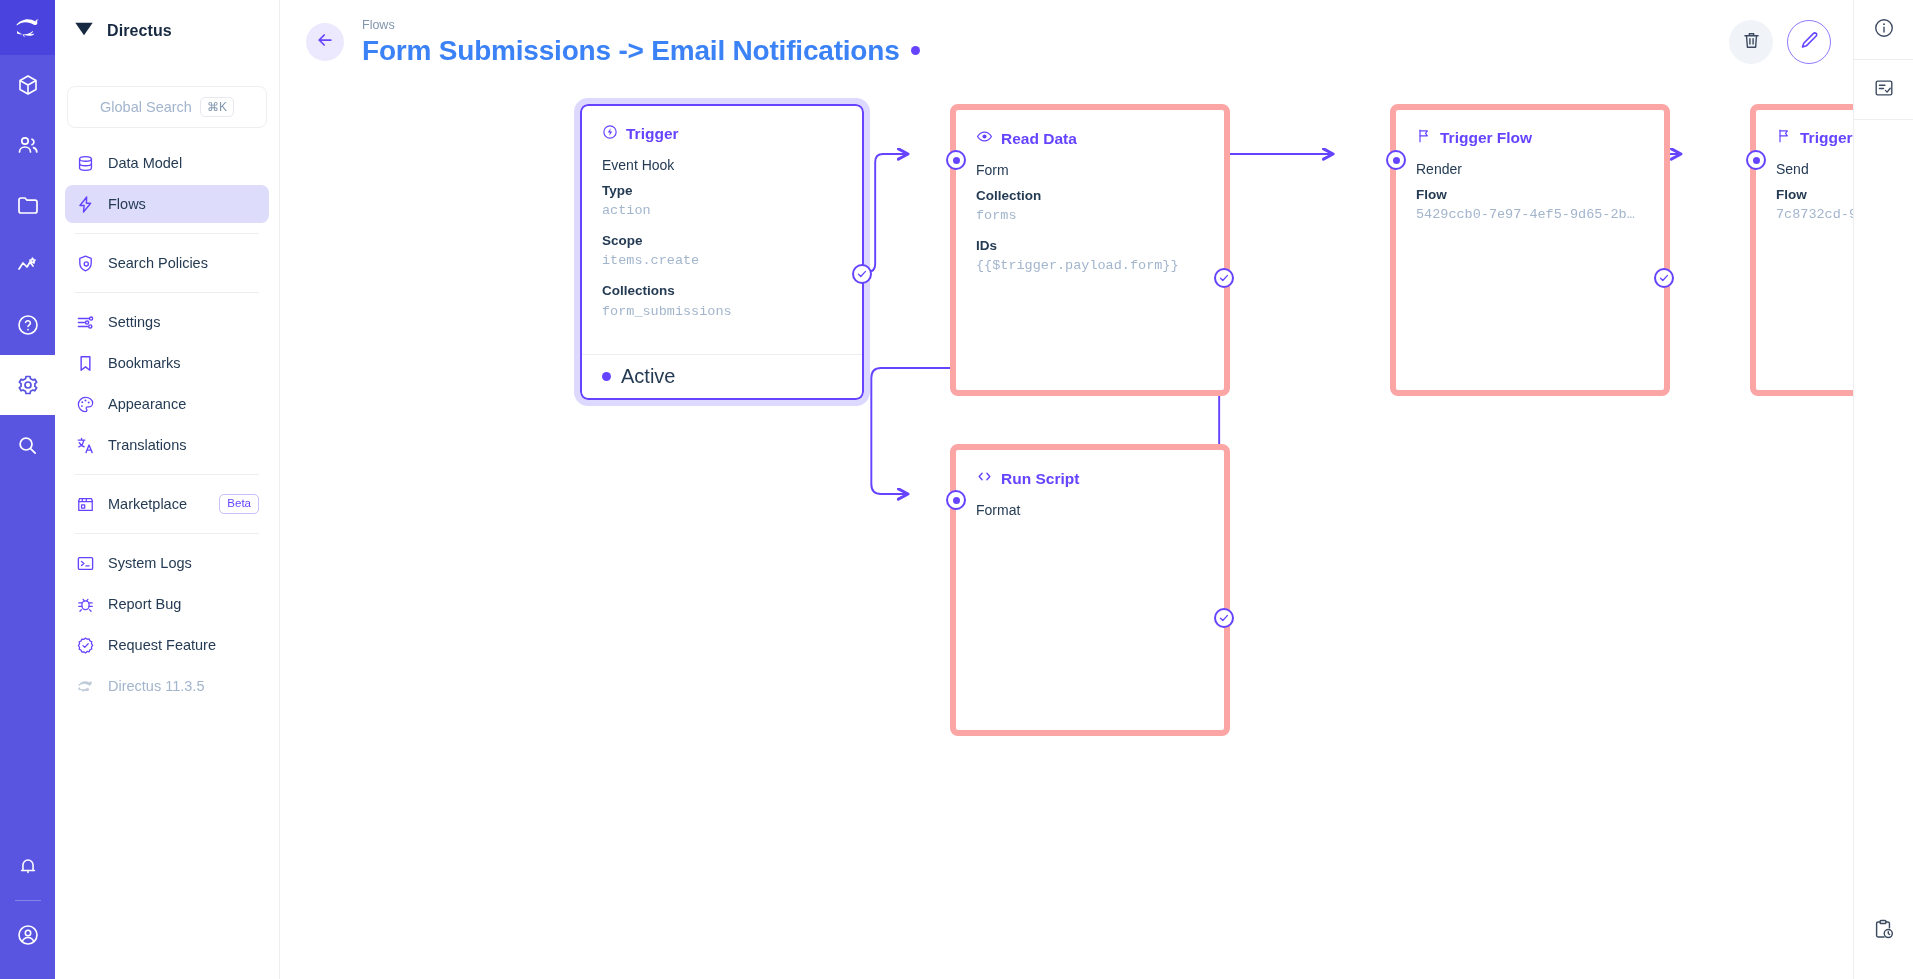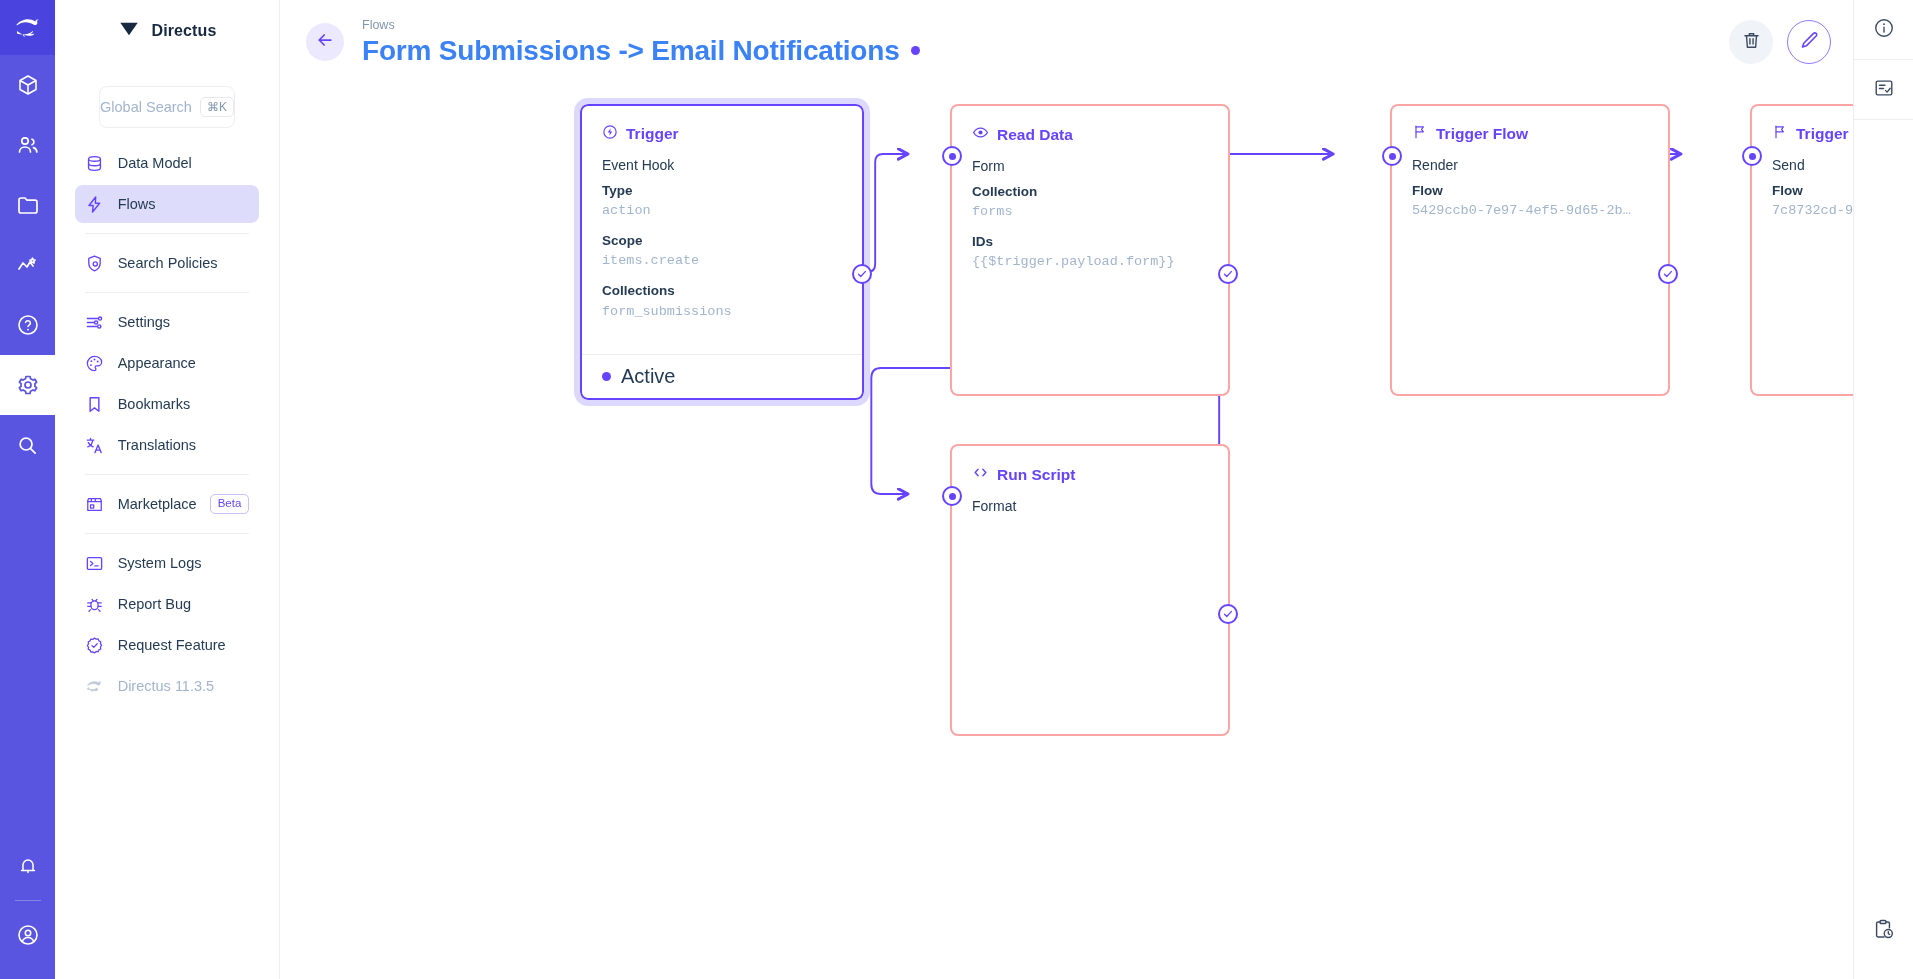--- a/index.html
+++ b/index.html
@@ -31,21 +31,21 @@
   }
   .rail-spacer { flex: 1; }
   .rail-sep { width: 26px; height: 1px; background: rgba(255,255,255,.28); margin: 4px 0; }
   .rail svg { display: block; }
 
   
   .sidebar {
     width: 225px; height: 979px; flex: 0 0 225px;
     background: #ffffff;
     border-right: 1px solid #eceef2;
-    display: flex; flex-direction: column; align-items: center;
+    display: flex; flex-direction: column;
   }
   .sb-header {
     height: 62px; display: flex; align-items: center; gap: 12px;
     padding: 0 18px;
   }
   .sb-title { font-size: 16px; font-weight: 700; color: #172940; letter-spacing: .1px; }
   .sb-search {
     margin: 24px 12px 16px 12px; height: 42px;
     border: 1px solid #eceef2; border-radius: 8px;
     display: flex; align-items: center; justify-content: center; gap: 8px;
@@ -99,21 +99,21 @@
   .act-btn.edit { background: #fff; border: 1.5px solid #8e7bff; }
 
   
   .canvas { position: absolute; left: 0; top: 84px; right: 0; bottom: 0; overflow: hidden; }
   .edges { position: absolute; left: 0; top: 0; width: 100%; height: 100%; pointer-events: none; }
 
   .node {
     position: absolute;
     width: 280px; height: 292px;
     background: #fff;
-    border: 2px solid #fca5a5;
+    border: 6px solid #fca5a5;
     border-radius: 8px;
     padding: 18px 20px;
   }
   .node.sel {
     border: 2px solid #6644ff;
     outline: 6px solid #ddd9fe;
     width: 284px; height: 296px;
   }
   .node-head { display: flex; align-items: center; gap: 8px; margin-bottom: 13px; }
   .node-title { color: #6644ff; font-weight: 700; font-size: 15.5px; }
@@ -306,37 +306,37 @@
             <path d="M3 7h14M3 12h8M3 17h12"></path>
               <circle cx="19" cy="7" r="2"></circle>
               <circle cx="14" cy="12" r="2"></circle>
               <circle cx="18" cy="17" r="2"></circle>
           </svg>
         </span>
         <span>Settings</span>
       </div>
       <div class="sb-item">
         <span class="ico">
+          <svg width="19" height="19" viewBox="0 0 24 24" fill="none" stroke="#6644ff" stroke-width="1.8" stroke-linejoin="round">
+            <path d="M6.5 3.5h11v17l-5.5-4.2-5.5 4.2v-17z"></path>
+          </svg>
+        </span>
+        <span>Bookmarks</span>
+      </div>
+      <div class="sb-item">
+        <span class="ico">
           <svg width="19" height="19" viewBox="0 0 24 24" fill="none" stroke="#6644ff" stroke-width="1.6">
             <path d="M12 3a9 9 0 000 18c1.2 0 1.8-.9 1.8-1.8 0-.5-.2-.9-.5-1.2-.3-.3-.5-.7-.5-1.2 0-1 .8-1.8 1.8-1.8h1.5A5 5 0 0021 10c0-3.9-4-7-9-7z"></path>
             <circle cx="8" cy="9" r="1.2" fill="#6644ff" stroke="none"></circle>
               <circle cx="12" cy="7" r="1.2" fill="#6644ff" stroke="none"></circle>
               <circle cx="16" cy="9.5" r="1.2" fill="#6644ff" stroke="none"></circle>
               <circle cx="7.5" cy="14" r="1.2" fill="#6644ff" stroke="none"></circle>
           </svg>
         </span>
         <span>Appearance</span>
-      </div>
-      <div class="sb-item">
-        <span class="ico">
-          <svg width="19" height="19" viewBox="0 0 24 24" fill="none" stroke="#6644ff" stroke-width="1.8" stroke-linejoin="round">
-            <path d="M6.5 3.5h11v17l-5.5-4.2-5.5 4.2v-17z"></path>
-          </svg>
-        </span>
-        <span>Bookmarks</span>
       </div>
       <div class="sb-item">
         <span class="ico">
           <svg width="19" height="19" viewBox="0 0 24 24" fill="none" stroke="#6644ff" stroke-width="1.7" stroke-linecap="round" stroke-linejoin="round">
             <path d="M2.8 5.2h8.4M7 3.2v2M9.6 5.2c0 3.8-2.5 7.2-6 8.6M4.2 8.4c1.2 2.6 3.4 4.4 6 5.2"></path>
             <path d="M12.6 21l3.9-9.6 3.9 9.6M14 17.8h5"></path>
           </svg>
         </span>
         <span>Translations</span>
       </div>

